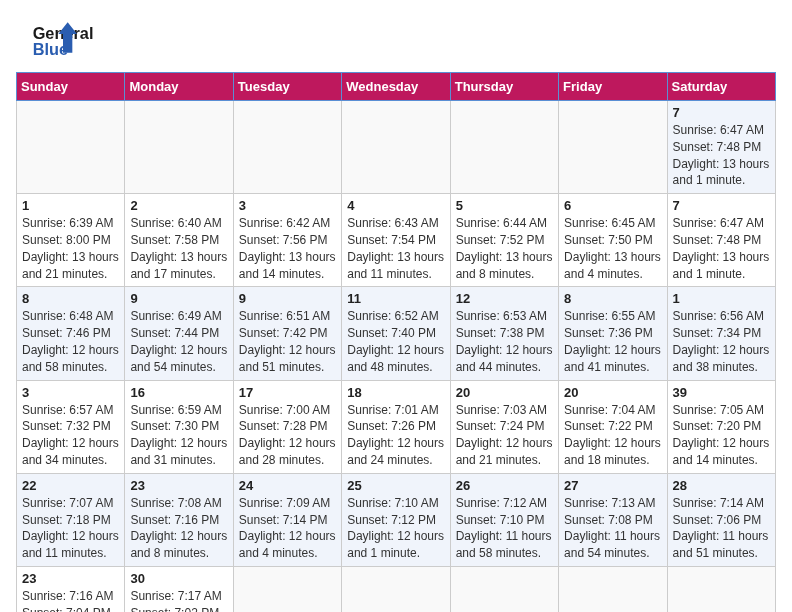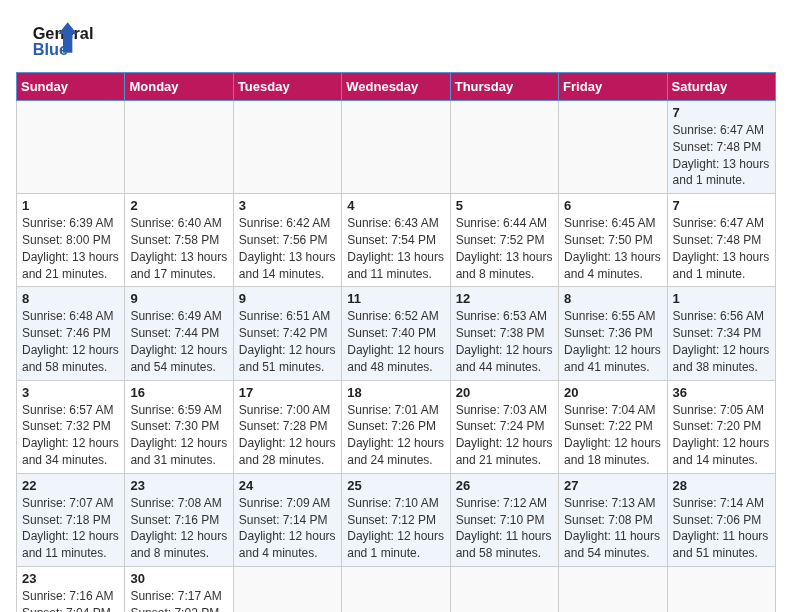--- a/index.html
+++ b/index.html
@@ -138,21 +138,21 @@
         <td><span class="day-number">8</span><span class="day-info">Sunrise: 6:55 AM<br>Sunset: 7:36 PM<br>Daylight: 12 hours and 41 minutes.</span></td>
         <td><span class="day-number">1</span><span class="day-info">Sunrise: 6:56 AM<br>Sunset: 7:34 PM<br>Daylight: 12 hours and 38 minutes.</span></td>
       </tr>
       <tr>
         <td><span class="day-number">3</span><span class="day-info">Sunrise: 6:57 AM<br>Sunset: 7:32 PM<br>Daylight: 12 hours and 34 minutes.</span></td>
         <td><span class="day-number">16</span><span class="day-info">Sunrise: 6:59 AM<br>Sunset: 7:30 PM<br>Daylight: 12 hours and 31 minutes.</span></td>
         <td><span class="day-number">17</span><span class="day-info">Sunrise: 7:00 AM<br>Sunset: 7:28 PM<br>Daylight: 12 hours and 28 minutes.</span></td>
         <td><span class="day-number">18</span><span class="day-info">Sunrise: 7:01 AM<br>Sunset: 7:26 PM<br>Daylight: 12 hours and 24 minutes.</span></td>
         <td><span class="day-number">20</span><span class="day-info">Sunrise: 7:03 AM<br>Sunset: 7:24 PM<br>Daylight: 12 hours and 21 minutes.</span></td>
         <td><span class="day-number">20</span><span class="day-info">Sunrise: 7:04 AM<br>Sunset: 7:22 PM<br>Daylight: 12 hours and 18 minutes.</span></td>
-        <td><span class="day-number">36</span><span class="day-info">Sunrise: 7:05 AM<br>Sunset: 7:20 PM<br>Daylight: 12 hours and 14 minutes.</span></td>
+        <td><span class="day-number">39</span><span class="day-info">Sunrise: 7:05 AM<br>Sunset: 7:20 PM<br>Daylight: 12 hours and 14 minutes.</span></td>
       </tr>
       <tr>
         <td><span class="day-number">22</span><span class="day-info">Sunrise: 7:07 AM<br>Sunset: 7:18 PM<br>Daylight: 12 hours and 11 minutes.</span></td>
         <td><span class="day-number">23</span><span class="day-info">Sunrise: 7:08 AM<br>Sunset: 7:16 PM<br>Daylight: 12 hours and 8 minutes.</span></td>
         <td><span class="day-number">24</span><span class="day-info">Sunrise: 7:09 AM<br>Sunset: 7:14 PM<br>Daylight: 12 hours and 4 minutes.</span></td>
         <td><span class="day-number">25</span><span class="day-info">Sunrise: 7:10 AM<br>Sunset: 7:12 PM<br>Daylight: 12 hours and 1 minute.</span></td>
         <td><span class="day-number">26</span><span class="day-info">Sunrise: 7:12 AM<br>Sunset: 7:10 PM<br>Daylight: 11 hours and 58 minutes.</span></td>
         <td><span class="day-number">27</span><span class="day-info">Sunrise: 7:13 AM<br>Sunset: 7:08 PM<br>Daylight: 11 hours and 54 minutes.</span></td>
         <td><span class="day-number">28</span><span class="day-info">Sunrise: 7:14 AM<br>Sunset: 7:06 PM<br>Daylight: 11 hours and 51 minutes.</span></td>
       </tr>

